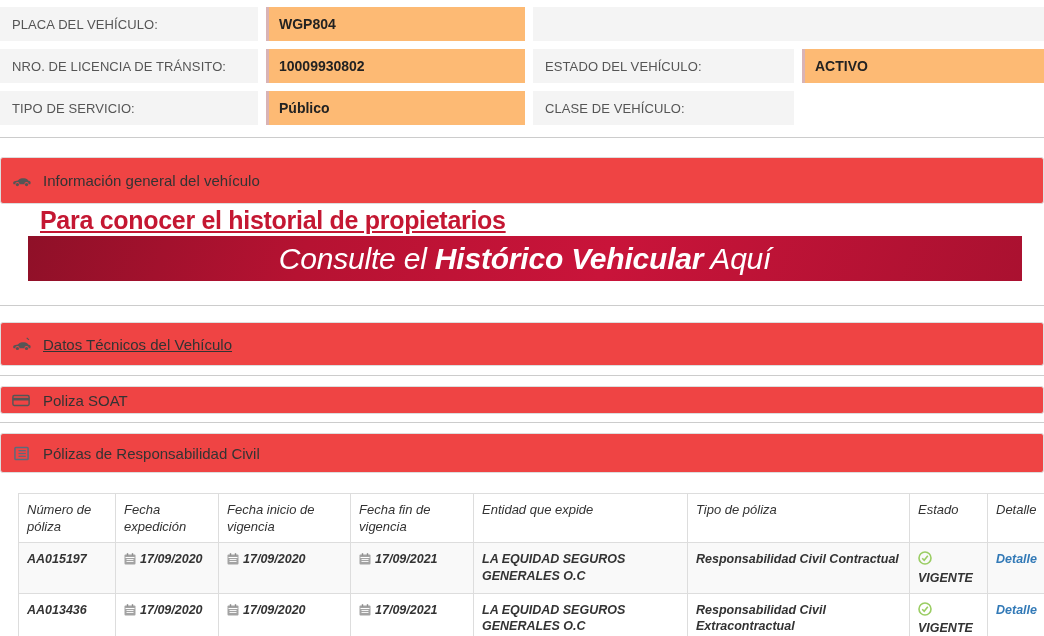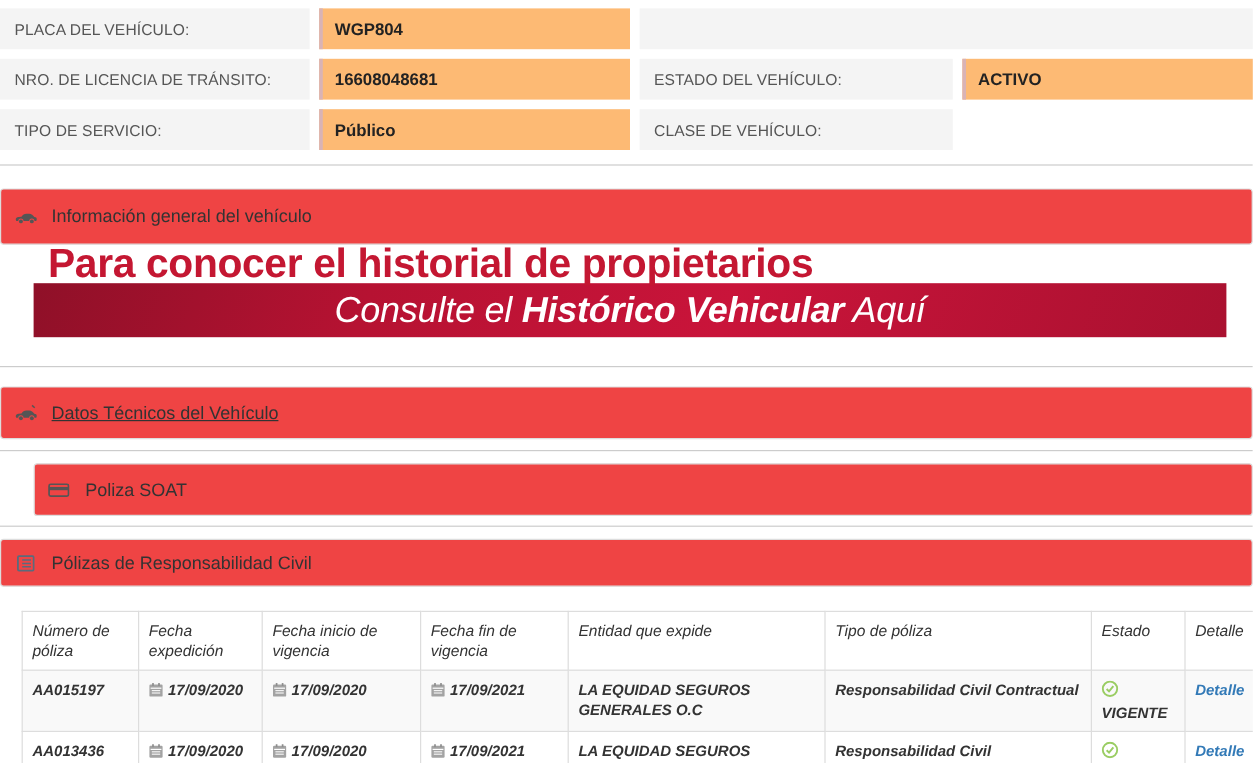--- a/index.html
+++ b/index.html
@@ -45,28 +45,28 @@
     background: #ef4444;
     border: 1px solid #ddd; border-radius: 3px;
     display: flex; align-items: center;
     padding-left: 10px;
     font-size: 15px; color: #333;
     cursor: pointer;
   }
   .acc .ico { display: inline-flex; width: 20px; justify-content: center; margin-right: 12px; }
   .h1a { margin-top: 19px; height: 47px; }
   .h2a { margin-top: 16px; height: 44px; text-decoration: underline; }
-  .h3a { margin-top: 10px; height: 44px; margin-left: 28px; }
+  .h3a { margin-top: 10px; height: 28px; }
   .h4a { margin-top: 10px; height: 40px; }
 
   
   .banner-head {
     margin: 3px 0 0 40px;
-    font-size: 34px; line-height: 26px; font-weight: bold;
-    color: #c41732; letter-spacing: -0.3px;
+    font-size: 25px; line-height: 26px; font-weight: bold;
+    color: #c41732; letter-spacing: -0.3px; text-decoration: underline;
   }
   .banner-bar {
     margin: 3px 0 0 28px; width: 994px; height: 45px;
     background: linear-gradient(110deg, #8f1028 0%, #b61232 28%, #c9143a 58%, #aa1130 100%);
     color: #fff; text-align: center;
     font-style: italic; font-size: 30px; line-height: 45px;
     letter-spacing: -0.2px;
     cursor: pointer;
   }
   .banner-bar .b { font-weight: bold; }
@@ -98,21 +98,21 @@
 </style>
 </head>
 <body>
 
 <div class="info-grid">
   <div class="info-label">PLACA DEL VEHÍCULO:</div>
   <div class="info-value">WGP804</div>
   <div class="info-empty"></div>
 
   <div class="info-label">NRO. DE LICENCIA DE TRÁNSITO:</div>
-  <div class="info-value">16608048681</div>
+  <div class="info-value">10009930802</div>
   <div class="info-label">ESTADO DEL VEHÍCULO:</div>
   <div class="info-value">ACTIVO</div>
 
   <div class="info-label">TIPO DE SERVICIO:</div>
   <div class="info-value">Público</div>
   <div class="info-label">CLASE DE VEHÍCULO:</div>
 </div>
 
 <hr class="divider d1">
 

